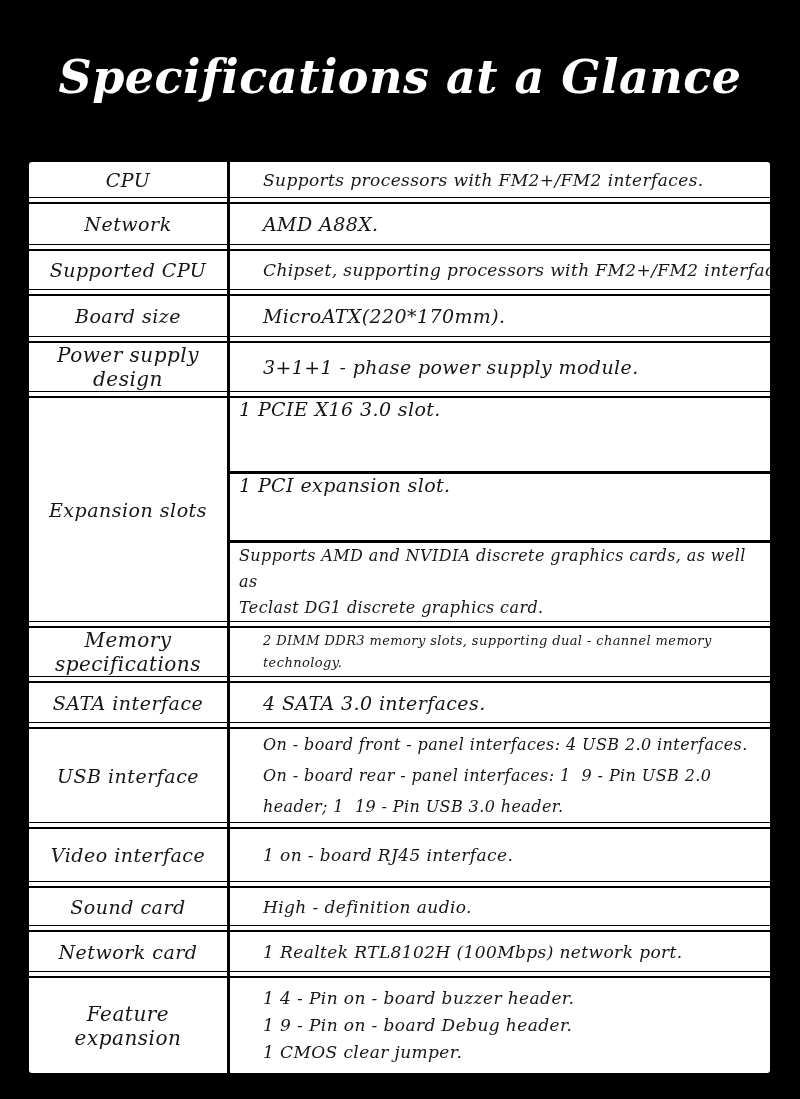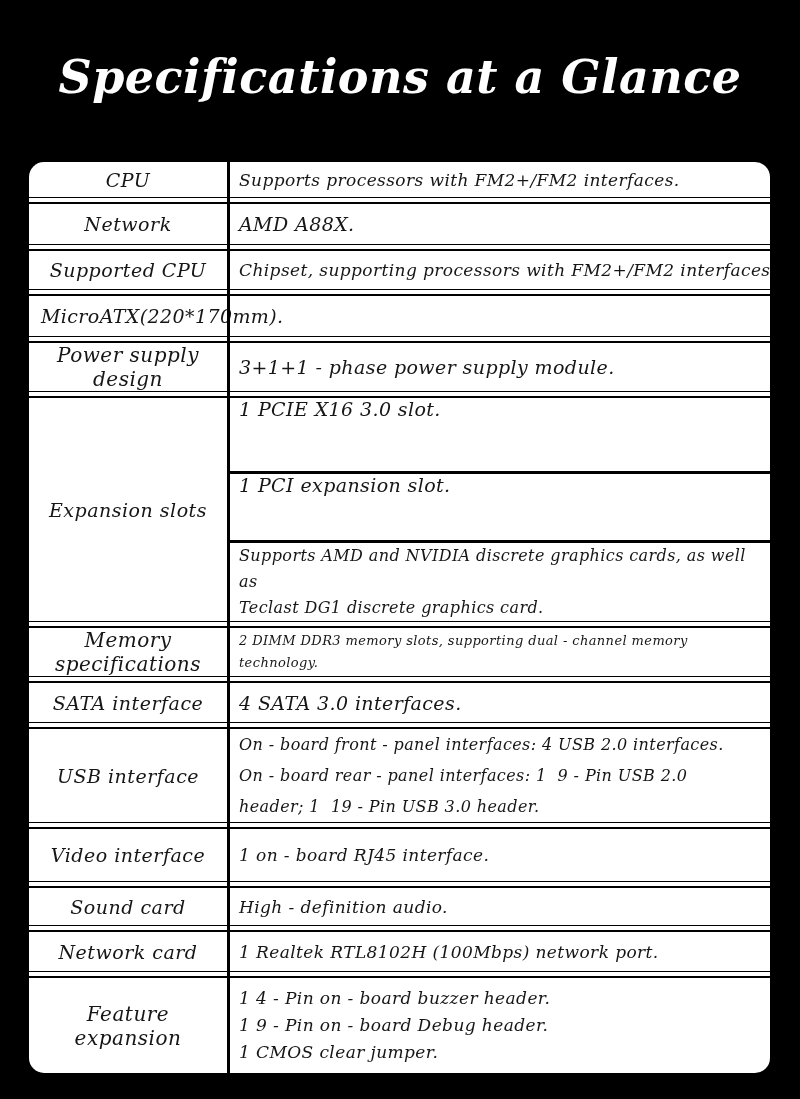--- a/index.html
+++ b/index.html
@@ -27,21 +27,21 @@
     font-weight: bold;
     letter-spacing: 0.5px;
     margin: 0;
   }
   .spec-table {
     position: absolute;
     left: 29px;
     top: 162px;
     width: 741px;
     background: #fff;
-    border-radius: 15px;
+    border-radius: 3px;
     overflow: hidden;
     color: #161616;
   }
   
   .vline {
     position: absolute;
     left: 198px;
     top: 0;
     bottom: 0;
     width: 2.5px;
@@ -69,20 +69,21 @@
   .cell-value {
     flex: 1 1 auto;
     display: flex;
     flex-direction: column;
     justify-content: center;
     font-style: italic;
     letter-spacing: 0.4px;
     padding-left: 12px;
     padding-right: 8px;
     box-sizing: border-box;
+    margin-left: 24px;
   }
   .cell-value .line { white-space: pre; }
   .sz-lg { font-size: 19px; }
   .sz-md { font-size: 17px; }
   .sz-sm { font-size: 16px; }
   .sz-xs { font-size: 13px; }
   .lh-22 .line { line-height: 22px; }
   .lh-26 .line { line-height: 26px; }
   .lh-27 .line { line-height: 27px; }
   .lh-31 .line { line-height: 31px; }
@@ -158,20 +159,21 @@
 
     <div class="row h38">
       <div class="cell-label">Supported CPU</div>
       <div class="cell-value sz-md">
         <div class="line">Chipset, supporting processors with FM2+/FM2 interfaces.</div>
       </div>
     </div>
     <div class="sep"></div>
 
     <div class="row h40">
+      <div class="cell-label">Board size</div>
       <div class="cell-value sz-lg">
         <div class="line">MicroATX(220*170mm).</div>
       </div>
     </div>
     <div class="sep"></div>
 
     <div class="row h36">
       <div class="cell-label small-label">Power supply design</div>
       <div class="cell-value sz-lg">
         <div class="line">3+1+1 - phase power supply module.</div>

